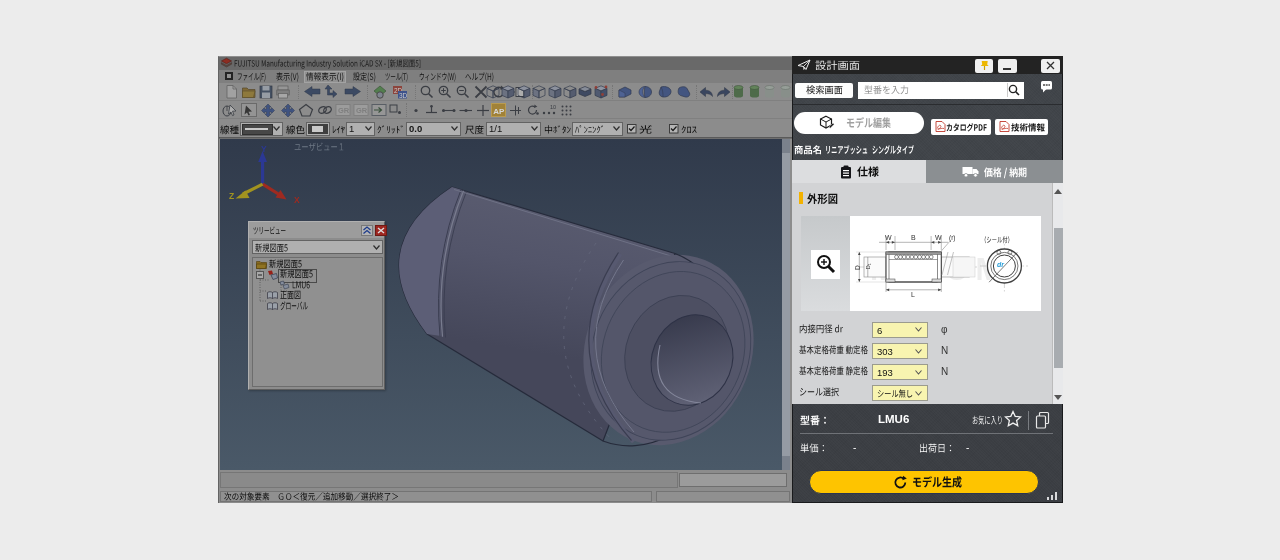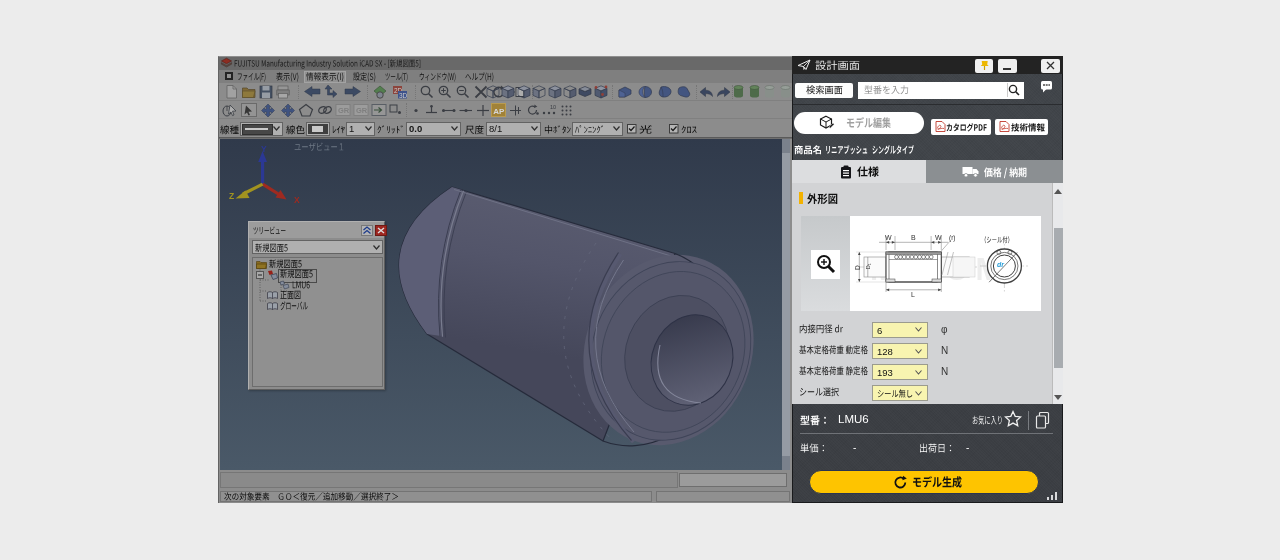--- a/index.html
+++ b/index.html
@@ -317,21 +317,21 @@
     <path d="M0.5 0.5 L3.5 4 L6.5 0.5" fill="none" stroke="#2e2e2e" stroke-width="1.2"></path>
   </svg>
 <div class="tx" style="left:409px;top:123.5px;font-size:9.5px;color:#141414;font-weight:bold;letter-spacing:0">0.0</div>
 <svg class="ab" style="left:465px;top:124.5px;overflow:visible" width="21" height="13">
     <path transform="translate(0 8.36) scale(1.0000 1)" fill="#0d0d0d" d="M1.7 -7.5V-4.8C1.7 -3.3 1.6 -1.2 0.3 0.3C0.5 0.4 0.8 0.6 0.9 0.8C2 -0.5 2.3 -2.3 2.4 -3.8H4.9C5.5 -1.6 6.6 0 8.6 0.7C8.7 0.5 8.9 0.2 9.1 0.1C7.3 -0.5 6.2 -1.9 5.6 -3.8H8.2V-7.5ZM2.5 -6.8H7.4V-4.5H2.5V-4.8Z M13.2 -6.1V-5.3H11.6V-4.7H13.2V-3.2H16.9V-4.7H18.4V-5.3H16.9V-6.1H16.2V-5.3H13.9V-6.1ZM16.2 -4.7V-3.7H13.9V-4.7ZM16.7 -2C16.3 -1.5 15.8 -1.1 15.1 -0.8C14.4 -1.1 13.9 -1.5 13.5 -2ZM11.8 -2.5V-2H13.2L12.9 -1.8C13.2 -1.3 13.7 -0.8 14.4 -0.4C13.5 -0.1 12.4 0.1 11.4 0.2C11.5 0.3 11.7 0.6 11.7 0.8C12.9 0.6 14.1 0.4 15.1 -0.1C16 0.4 17.1 0.6 18.2 0.8C18.3 0.6 18.5 0.3 18.6 0.2C17.6 0.1 16.7 -0.1 15.8 -0.4C16.6 -0.9 17.3 -1.5 17.7 -2.3L17.3 -2.6L17.2 -2.5ZM10.6 -7V-4.3C10.6 -2.9 10.6 -1 9.8 0.4C10 0.5 10.3 0.6 10.4 0.8C11.2 -0.7 11.3 -2.8 11.3 -4.3V-6.4H18.5V-7H14.9V-8H14.2V-7Z"></path>
   </svg>
 <div class="ab" style="left:485.5px;top:121.5px;width:55px;height:14px;background:#b0b0b0;border:1px solid #636363;box-sizing:border-box"></div>
 <svg class="ab" style="left:530.5px;top:126px;overflow:visible" width="8" height="6">
     <path d="M0.5 0.5 L3.5 4 L6.5 0.5" fill="none" stroke="#2e2e2e" stroke-width="1.2"></path>
   </svg>
-<div class="tx" style="left:489px;top:123.5px;font-size:9.5px;color:#141414;font-weight:normal;letter-spacing:0">8/1</div>
+<div class="tx" style="left:489px;top:123.5px;font-size:9.5px;color:#141414;font-weight:normal;letter-spacing:0">1/1</div>
 <svg class="ab" style="left:544px;top:124.8px;overflow:visible" width="29" height="12">
     <path transform="translate(0 7.92) scale(1.0000 1)" fill="#0d0d0d" d="M4.1 -7.6V-5.9H0.9V-1.7H1.5V-2.2H4.1V0.7H4.8V-2.2H7.4V-1.7H8.1V-5.9H4.8V-7.6ZM1.5 -2.9V-5.3H4.1V-2.9ZM7.4 -2.9H4.8V-5.3H7.4Z M10.1 -3.5C9.9 -2.8 9.6 -1.8 9.3 -1.3L9.7 -0.9C9.9 -1.4 10.3 -2.5 10.5 -3.2ZM12.1 -3.2C12.3 -2.6 12.6 -1.6 12.8 -0.9L13.2 -1.3C13.1 -1.9 12.7 -3 12.5 -3.5ZM9.5 -5.3V-4.6C9.6 -4.6 9.8 -4.6 9.9 -4.6H11V-0.8C11 -0.5 11 -0.4 10.9 -0.4C10.7 -0.4 10.6 -0.5 10.4 -0.5L10.4 0.2C10.6 0.2 10.9 0.3 11.1 0.3C11.4 0.3 11.5 0 11.5 -0.5V-4.6H12.6C12.8 -4.6 12.9 -4.6 13 -4.6V-5.3C12.9 -5.3 12.7 -5.3 12.6 -5.3H11.5V-6.2C11.5 -6.4 11.6 -6.7 11.6 -6.8H11C11 -6.7 11 -6.4 11 -6.2V-5.3H9.9C9.8 -5.3 9.6 -5.3 9.5 -5.3Z M14.1 -7.2 13.7 -7C13.9 -6.7 14.2 -5.9 14.4 -5.5L14.9 -5.8C14.7 -6.1 14.3 -6.9 14.1 -7.2ZM15.1 -7.7 14.7 -7.5C14.9 -7.1 15.2 -6.4 15.4 -6L15.9 -6.2C15.7 -6.6 15.3 -7.4 15.1 -7.7Z M19.9 -7.2C19.9 -7 19.8 -6.8 19.8 -6.6C19.6 -5.8 19.1 -4.4 18.3 -3.4L18.7 -2.8C19.2 -3.5 19.7 -4.4 20 -5.2H21.3C21.2 -4.6 21 -3.8 20.8 -3C20.4 -3.4 20 -3.9 19.8 -4.1L19.5 -3.5C19.7 -3.3 20.1 -2.8 20.5 -2.3C20 -1.4 19.4 -0.6 18.7 -0.1L19.1 0.6C19.7 0.1 20.4 -0.8 20.9 -1.8L21.3 -1.2L21.6 -1.9L21.2 -2.5C21.5 -3.3 21.7 -4.3 21.8 -5.1C21.9 -5.3 21.9 -5.5 21.9 -5.6L21.6 -6C21.5 -5.9 21.4 -5.9 21.3 -5.9H20.2L20.3 -6.3C20.3 -6.5 20.4 -6.7 20.5 -6.9Z M23.4 -6.5 23.1 -6C23.4 -5.6 24.1 -4.6 24.3 -4.1L24.7 -4.7C24.4 -5.2 23.8 -6.1 23.4 -6.5ZM23.1 -0.6 23.3 0.1C24.1 -0.2 24.7 -0.7 25.1 -1.3C25.8 -2.1 26.3 -3.4 26.6 -4.5L26.1 -5.2C25.9 -4.1 25.4 -2.8 24.8 -1.9C24.4 -1.4 23.8 -0.9 23.1 -0.6Z"></path>
   </svg>
 <div class="ab" style="left:572px;top:121.5px;width:51px;height:14px;background:#b0b0b0;border:1px solid #636363;box-sizing:border-box"></div>
 <svg class="ab" style="left:613px;top:126px;overflow:visible" width="8" height="6">
     <path d="M0.5 0.5 L3.5 4 L6.5 0.5" fill="none" stroke="#2e2e2e" stroke-width="1.2"></path>
   </svg>
 <svg class="ab" style="left:575px;top:124.8px;overflow:visible" width="33" height="12">
     <path transform="translate(0 7.92) scale(0.9524 1)" fill="#141414" d="M0.8 -2.9C0.7 -2.1 0.4 -1.2 0.1 -0.4L0.7 -0.1C1 -0.8 1.2 -1.7 1.4 -2.6C1.6 -3.5 1.7 -4.7 1.8 -5.3C1.8 -5.5 1.8 -5.7 1.9 -5.9L1.3 -6.1C1.2 -5.1 1 -3.8 0.8 -2.9ZM3.2 -3.2C3.4 -2.2 3.6 -1 3.7 -0.1L4.3 -0.4C4.2 -1.2 3.9 -2.5 3.7 -3.4C3.5 -4.4 3.2 -5.5 3 -6.2L2.5 -5.9C2.7 -5.3 3 -4.1 3.2 -3.2Z M5.1 -6.6C5.1 -6.9 5.3 -7.2 5.6 -7.2C5.9 -7.2 6.1 -6.9 6.1 -6.6C6.1 -6.2 5.9 -5.9 5.6 -5.9C5.3 -5.9 5.1 -6.2 5.1 -6.6ZM4.8 -6.6C4.8 -5.9 5.1 -5.4 5.6 -5.4C6.1 -5.4 6.5 -5.9 6.5 -6.6C6.5 -7.2 6.1 -7.7 5.6 -7.7C5.1 -7.7 4.8 -7.2 4.8 -6.6Z M9.9 -6.5 9.6 -6C9.9 -5.6 10.6 -4.6 10.8 -4.1L11.2 -4.7C10.9 -5.2 10.3 -6.1 9.9 -6.5ZM9.6 -0.6 9.8 0.1C10.6 -0.2 11.2 -0.7 11.6 -1.3C12.3 -2.1 12.8 -3.4 13.1 -4.5L12.6 -5.2C12.4 -4.1 11.9 -2.8 11.3 -1.9C10.9 -1.4 10.3 -0.9 9.6 -0.6Z M14.3 -5.9V-5C14.5 -5.1 14.6 -5.1 14.8 -5.1C15 -5.1 16.5 -5.1 16.7 -5.1C16.9 -5.1 17.1 -5.1 17.2 -5V-5.9C17.1 -5.8 16.9 -5.8 16.7 -5.8C16.5 -5.8 15.1 -5.8 14.8 -5.8C14.6 -5.8 14.5 -5.8 14.3 -5.9ZM13.9 -1.4V-0.5C14.1 -0.6 14.3 -0.6 14.4 -0.6C14.7 -0.6 16.9 -0.6 17.1 -0.6C17.3 -0.6 17.4 -0.6 17.6 -0.5V-1.4C17.5 -1.4 17.3 -1.4 17.1 -1.4C16.9 -1.4 14.7 -1.4 14.4 -1.4C14.3 -1.4 14.1 -1.4 13.9 -1.4Z M18.9 -6.5 18.6 -6C18.9 -5.6 19.6 -4.6 19.8 -4.1L20.2 -4.7C19.9 -5.2 19.3 -6.1 18.9 -6.5ZM18.6 -0.6 18.8 0.1C19.6 -0.2 20.2 -0.7 20.6 -1.3C21.3 -2.1 21.8 -3.4 22.1 -4.5L21.6 -5.2C21.4 -4.1 20.9 -2.8 20.3 -1.9C19.9 -1.4 19.3 -0.9 18.6 -0.6Z M24.5 -7.1C24.5 -6.9 24.4 -6.5 24.3 -6.4C24.2 -5.6 23.8 -4.4 23 -3.5L23.5 -3C24 -3.7 24.3 -4.4 24.6 -5.1H25.8C25.7 -4.2 25.5 -3.3 25.1 -2.5C24.7 -1.5 24.1 -0.7 23.4 -0.2L23.9 0.3C24.6 -0.3 25.2 -1.1 25.6 -2.1C26 -3 26.2 -4 26.4 -4.9C26.4 -5.1 26.5 -5.3 26.5 -5.4L26.2 -5.8C26.1 -5.7 25.9 -5.7 25.8 -5.7H24.8L24.9 -6.2C25 -6.4 25 -6.6 25.1 -6.8Z M27.6 -7.2 27.2 -7C27.4 -6.7 27.7 -5.9 27.9 -5.5L28.4 -5.8C28.2 -6.1 27.8 -6.9 27.6 -7.2ZM28.6 -7.7 28.2 -7.5C28.4 -7.1 28.7 -6.4 28.9 -6L29.4 -6.2C29.2 -6.6 28.8 -7.4 28.6 -7.7Z"></path>
   </svg>
@@ -662,21 +662,21 @@
   </svg>
 <div class="tx" style="left:877px;top:325.5px;font-size:9.5px;color:#111111;font-weight:normal;letter-spacing:0">6</div>
 <div class="tx" style="left:941px;top:324.5px;font-size:10px;color:#333;font-weight:normal;letter-spacing:0">φ</div>
 <svg class="ab" style="left:799px;top:345px;overflow:visible" width="89" height="13">
     <path transform="translate(0 8.36) scale(0.7874 1)" fill="#1a1a1a" d="M6.5 -8V-7.1H3V-8H2.3V-7.1H0.9V-6.5H2.3V-3.4H0.4V-2.8H2.5C2 -2.1 1.1 -1.5 0.3 -1.2C0.5 -1.1 0.7 -0.8 0.8 -0.7C1.7 -1.1 2.7 -1.9 3.3 -2.8H6.3C6.9 -2 7.8 -1.2 8.7 -0.8C8.8 -0.9 9 -1.2 9.2 -1.3C8.4 -1.6 7.6 -2.2 7 -2.8H9.1V-3.4H7.2V-6.5H8.7V-7.1H7.2V-8ZM3 -6.5H6.5V-5.8H3ZM4.4 -2.5V-1.7H2.4V-1.1H4.4V-0.1H1.2V0.5H8.4V-0.1H5.1V-1.1H7.1V-1.7H5.1V-2.5ZM3 -5.3H6.5V-4.6H3ZM3 -4.1H6.5V-3.4H3Z M13.9 -8V-6H10.1V-5.3H13.4C12.6 -3.6 11.2 -2.1 9.8 -1.3C10 -1.2 10.2 -0.9 10.3 -0.7C11.7 -1.6 13 -3 13.9 -4.6V-1.7H12V-1H13.9V0.8H14.6V-1H16.4V-1.7H14.6V-4.6C15.5 -3 16.8 -1.5 18.2 -0.8C18.3 -1 18.6 -1.2 18.7 -1.4C17.2 -2.1 15.9 -3.6 15.1 -5.3H18.4V-6H14.6V-8Z M21.1 -3.6C20.9 -1.9 20.4 -0.5 19.3 0.3C19.5 0.4 19.8 0.7 19.9 0.8C20.5 0.3 21 -0.5 21.3 -1.3C22.2 0.3 23.6 0.6 25.6 0.6H27.8C27.9 0.4 28 0.1 28.1 -0.1C27.6 -0.1 26 -0.1 25.6 -0.1C25.1 -0.1 24.6 -0.1 24.1 -0.2V-2.1H26.9V-2.8H24.1V-4.4H26.6V-5.1H21V-4.4H23.4V-0.4C22.6 -0.7 22 -1.2 21.6 -2.2C21.7 -2.6 21.8 -3 21.9 -3.5ZM19.8 -6.9V-4.8H20.5V-6.2H27V-4.8H27.7V-6.9H24.1V-8H23.4V-6.9Z M34 -6.3H36C35.8 -5.7 35.4 -5.2 34.9 -4.7C34.5 -5.2 34.1 -5.7 33.8 -6.2ZM30.4 -8V-5.9H29V-5.3H30.3C30 -4 29.4 -2.5 28.8 -1.7C28.9 -1.5 29.1 -1.2 29.1 -1C29.6 -1.7 30.1 -2.7 30.4 -3.8V0.8H31.1V-4C31.4 -3.6 31.7 -3.1 31.9 -2.8L32.3 -3.4C32.1 -3.6 31.4 -4.6 31.1 -4.9V-5.3H32.2L31.9 -5.1C32.1 -5 32.4 -4.7 32.5 -4.6C32.8 -4.9 33.2 -5.2 33.4 -5.6C33.7 -5.2 34 -4.7 34.4 -4.3C33.6 -3.6 32.7 -3.1 31.7 -2.8C31.9 -2.6 32.1 -2.4 32.1 -2.2C32.4 -2.3 32.6 -2.4 32.9 -2.5V0.8H33.6V0.4H36.2V0.7H36.9V-2.6L37.3 -2.4C37.4 -2.6 37.6 -2.9 37.8 -3C36.8 -3.3 36 -3.7 35.4 -4.3C36.1 -5 36.6 -5.8 36.9 -6.8L36.5 -7L36.4 -7H34.3C34.5 -7.2 34.6 -7.5 34.7 -7.8L34 -8C33.7 -7 33 -6.1 32.3 -5.4V-5.9H31.1V-8ZM33.6 -0.3V-2.1H36.2V-0.3ZM33.4 -2.7C33.9 -3 34.4 -3.4 34.9 -3.8C35.4 -3.4 35.9 -3 36.5 -2.7Z M41.3 -5.3V-4.6H45.4V-0.2C45.4 0 45.3 0 45.2 0.1C45 0.1 44.4 0.1 43.7 0C43.8 0.2 44 0.5 44 0.7C44.8 0.7 45.4 0.7 45.7 0.6C46 0.5 46.1 0.3 46.1 -0.1V-4.6H47V-5.3ZM40.5 -5.7C40 -4.6 39.1 -3.6 38.3 -2.9C38.4 -2.8 38.6 -2.4 38.7 -2.3C39.1 -2.6 39.4 -2.9 39.7 -3.2V0.8H40.4V-4.1C40.7 -4.6 40.9 -5 41.2 -5.5ZM41.4 -3.7V-0.4H42.1V-1H44.5V-3.7ZM42.1 -3.1H43.8V-1.6H42.1ZM44 -8V-7.2H41.4V-8H40.7V-7.2H38.6V-6.6H40.7V-5.7H41.4V-6.6H44V-5.7H44.8V-6.6H47V-7.2H44.8V-8Z M49 -5.1V-2.2H51.9V-1.5H48.7V-0.9H51.9V-0.1H48V0.5H56.5V-0.1H52.6V-0.9H55.9V-1.5H52.6V-2.2H55.6V-5.1H52.6V-5.7H56.5V-6.3H52.6V-7C53.7 -7.1 54.7 -7.2 55.5 -7.4L55.2 -7.9C53.7 -7.7 51 -7.5 48.8 -7.4C48.8 -7.3 48.9 -7 48.9 -6.9C49.8 -6.9 50.9 -6.9 51.9 -7V-6.3H48.1V-5.7H51.9V-5.1ZM49.7 -3.4H51.9V-2.7H49.7ZM52.6 -3.4H54.8V-2.7H52.6ZM49.7 -4.6H51.9V-3.9H49.7ZM52.6 -4.6H54.8V-3.9H52.6Z M65.4 -7.9C65.4 -7.1 65.4 -6.4 65.3 -5.8H64.2V-5.1H65.3C65.2 -3.3 65 -1.8 64.2 -0.6V-0.7L62.2 -0.5V-1.2H64.1V-1.8H62.2V-2.4H64.1V-5.2H62.2V-5.8H64.3V-6.4H62.2V-7.1C62.9 -7.1 63.6 -7.2 64.1 -7.3L63.8 -7.9C62.8 -7.7 61 -7.5 59.6 -7.4C59.7 -7.3 59.8 -7 59.8 -6.9C60.4 -6.9 61 -6.9 61.6 -7V-6.4H59.5V-5.8H61.6V-5.2H59.8V-2.4H61.6V-1.8H59.8V-1.2H61.6V-0.4L59.5 -0.2L59.6 0.4C60.7 0.3 62.2 0.1 63.6 -0C63.5 0.1 63.4 0.2 63.2 0.3C63.4 0.4 63.6 0.6 63.7 0.8C65.4 -0.5 65.9 -2.6 66 -5.1H67.3C67.3 -1.6 67.1 -0.4 66.9 -0.1C66.8 0 66.7 0.1 66.6 0.1C66.4 0.1 66 0.1 65.5 0C65.6 0.2 65.7 0.5 65.7 0.7C66.2 0.7 66.6 0.7 66.9 0.7C67.2 0.7 67.4 0.6 67.5 0.3C67.8 -0.1 67.9 -1.4 68 -5.4C68 -5.5 68 -5.8 68 -5.8H66C66 -6.4 66 -7.1 66 -7.9ZM60.4 -3.5H61.6V-2.9H60.4ZM62.2 -3.5H63.5V-2.9H62.2ZM60.4 -4.7H61.6V-4H60.4ZM62.2 -4.7H63.5V-4H62.2Z M70.7 -3.6C70.5 -1.9 70 -0.5 69 0.3C69.1 0.4 69.4 0.7 69.5 0.8C70.2 0.3 70.6 -0.5 71 -1.3C71.8 0.3 73.3 0.6 75.2 0.6H77.5C77.5 0.4 77.6 0.1 77.7 -0.1C77.3 -0.1 75.6 -0.1 75.3 -0.1C74.7 -0.1 74.2 -0.1 73.7 -0.2V-2.1H76.6V-2.8H73.7V-4.4H76.2V-5.1H70.6V-4.4H73V-0.4C72.2 -0.7 71.6 -1.2 71.2 -2.2C71.3 -2.6 71.4 -3 71.5 -3.5ZM69.4 -6.9V-4.8H70.1V-6.2H76.6V-4.8H77.3V-6.9H73.7V-8H73V-6.9Z M83.6 -6.3H85.7C85.4 -5.7 85 -5.2 84.5 -4.7C84.1 -5.2 83.7 -5.7 83.5 -6.2ZM80 -8V-5.9H78.6V-5.3H80C79.7 -4 79 -2.5 78.4 -1.7C78.5 -1.5 78.7 -1.2 78.8 -1C79.2 -1.7 79.7 -2.7 80 -3.8V0.8H80.7V-4C81 -3.6 81.3 -3.1 81.5 -2.8L81.9 -3.4C81.8 -3.6 81 -4.6 80.7 -4.9V-5.3H81.8L81.6 -5.1C81.7 -5 82 -4.7 82.1 -4.6C82.5 -4.9 82.8 -5.2 83.1 -5.6C83.3 -5.2 83.7 -4.7 84.1 -4.3C83.3 -3.6 82.3 -3.1 81.4 -2.8C81.5 -2.6 81.7 -2.4 81.8 -2.2C82 -2.3 82.3 -2.4 82.5 -2.5V0.8H83.2V0.4H85.8V0.7H86.5V-2.6L87 -2.4C87.1 -2.6 87.3 -2.9 87.4 -3C86.5 -3.3 85.7 -3.7 85 -4.3C85.7 -5 86.2 -5.8 86.6 -6.8L86.1 -7L86 -7H83.9C84.1 -7.2 84.2 -7.5 84.3 -7.8L83.7 -8C83.3 -7 82.7 -6.1 82 -5.4V-5.9H80.7V-8ZM83.2 -0.3V-2.1H85.8V-0.3ZM83 -2.7C83.5 -3 84.1 -3.4 84.5 -3.8C85 -3.4 85.6 -3 86.2 -2.7Z"></path>
   </svg>
 <div class="ab" style="left:872px;top:343px;width:56px;height:16px;background:#f8f4b0;border:1px solid #9b9b8e;box-sizing:border-box"></div>
 <svg class="ab" style="left:915px;top:348.5px;overflow:visible" width="8" height="6">
     <path d="M0.5 0.5 L3.5 4 L6.5 0.5" fill="none" stroke="#555" stroke-width="1.1"></path>
   </svg>
-<div class="tx" style="left:877px;top:347px;font-size:9.5px;color:#111111;font-weight:normal;letter-spacing:0">128</div>
+<div class="tx" style="left:877px;top:347px;font-size:9.5px;color:#111111;font-weight:normal;letter-spacing:0">303</div>
 <div class="tx" style="left:941px;top:345.5px;font-size:10px;color:#333;font-weight:normal;letter-spacing:0">N</div>
 <svg class="ab" style="left:799px;top:366px;overflow:visible" width="89" height="13">
     <path transform="translate(0 8.36) scale(0.7874 1)" fill="#1a1a1a" d="M6.5 -8V-7.1H3V-8H2.3V-7.1H0.9V-6.5H2.3V-3.4H0.4V-2.8H2.5C2 -2.1 1.1 -1.5 0.3 -1.2C0.5 -1.1 0.7 -0.8 0.8 -0.7C1.7 -1.1 2.7 -1.9 3.3 -2.8H6.3C6.9 -2 7.8 -1.2 8.7 -0.8C8.8 -0.9 9 -1.2 9.2 -1.3C8.4 -1.6 7.6 -2.2 7 -2.8H9.1V-3.4H7.2V-6.5H8.7V-7.1H7.2V-8ZM3 -6.5H6.5V-5.8H3ZM4.4 -2.5V-1.7H2.4V-1.1H4.4V-0.1H1.2V0.5H8.4V-0.1H5.1V-1.1H7.1V-1.7H5.1V-2.5ZM3 -5.3H6.5V-4.6H3ZM3 -4.1H6.5V-3.4H3Z M13.9 -8V-6H10.1V-5.3H13.4C12.6 -3.6 11.2 -2.1 9.8 -1.3C10 -1.2 10.2 -0.9 10.3 -0.7C11.7 -1.6 13 -3 13.9 -4.6V-1.7H12V-1H13.9V0.8H14.6V-1H16.4V-1.7H14.6V-4.6C15.5 -3 16.8 -1.5 18.2 -0.8C18.3 -1 18.6 -1.2 18.7 -1.4C17.2 -2.1 15.9 -3.6 15.1 -5.3H18.4V-6H14.6V-8Z M21.1 -3.6C20.9 -1.9 20.4 -0.5 19.3 0.3C19.5 0.4 19.8 0.7 19.9 0.8C20.5 0.3 21 -0.5 21.3 -1.3C22.2 0.3 23.6 0.6 25.6 0.6H27.8C27.9 0.4 28 0.1 28.1 -0.1C27.6 -0.1 26 -0.1 25.6 -0.1C25.1 -0.1 24.6 -0.1 24.1 -0.2V-2.1H26.9V-2.8H24.1V-4.4H26.6V-5.1H21V-4.4H23.4V-0.4C22.6 -0.7 22 -1.2 21.6 -2.2C21.7 -2.6 21.8 -3 21.9 -3.5ZM19.8 -6.9V-4.8H20.5V-6.2H27V-4.8H27.7V-6.9H24.1V-8H23.4V-6.9Z M34 -6.3H36C35.8 -5.7 35.4 -5.2 34.9 -4.7C34.5 -5.2 34.1 -5.7 33.8 -6.2ZM30.4 -8V-5.9H29V-5.3H30.3C30 -4 29.4 -2.5 28.8 -1.7C28.9 -1.5 29.1 -1.2 29.1 -1C29.6 -1.7 30.1 -2.7 30.4 -3.8V0.8H31.1V-4C31.4 -3.6 31.7 -3.1 31.9 -2.8L32.3 -3.4C32.1 -3.6 31.4 -4.6 31.1 -4.9V-5.3H32.2L31.9 -5.1C32.1 -5 32.4 -4.7 32.5 -4.6C32.8 -4.9 33.2 -5.2 33.4 -5.6C33.7 -5.2 34 -4.7 34.4 -4.3C33.6 -3.6 32.7 -3.1 31.7 -2.8C31.9 -2.6 32.1 -2.4 32.1 -2.2C32.4 -2.3 32.6 -2.4 32.9 -2.5V0.8H33.6V0.4H36.2V0.7H36.9V-2.6L37.3 -2.4C37.4 -2.6 37.6 -2.9 37.8 -3C36.8 -3.3 36 -3.7 35.4 -4.3C36.1 -5 36.6 -5.8 36.9 -6.8L36.5 -7L36.4 -7H34.3C34.5 -7.2 34.6 -7.5 34.7 -7.8L34 -8C33.7 -7 33 -6.1 32.3 -5.4V-5.9H31.1V-8ZM33.6 -0.3V-2.1H36.2V-0.3ZM33.4 -2.7C33.9 -3 34.4 -3.4 34.9 -3.8C35.4 -3.4 35.9 -3 36.5 -2.7Z M41.3 -5.3V-4.6H45.4V-0.2C45.4 0 45.3 0 45.2 0.1C45 0.1 44.4 0.1 43.7 0C43.8 0.2 44 0.5 44 0.7C44.8 0.7 45.4 0.7 45.7 0.6C46 0.5 46.1 0.3 46.1 -0.1V-4.6H47V-5.3ZM40.5 -5.7C40 -4.6 39.1 -3.6 38.3 -2.9C38.4 -2.8 38.6 -2.4 38.7 -2.3C39.1 -2.6 39.4 -2.9 39.7 -3.2V0.8H40.4V-4.1C40.7 -4.6 40.9 -5 41.2 -5.5ZM41.4 -3.7V-0.4H42.1V-1H44.5V-3.7ZM42.1 -3.1H43.8V-1.6H42.1ZM44 -8V-7.2H41.4V-8H40.7V-7.2H38.6V-6.6H40.7V-5.7H41.4V-6.6H44V-5.7H44.8V-6.6H47V-7.2H44.8V-8Z M49 -5.1V-2.2H51.9V-1.5H48.7V-0.9H51.9V-0.1H48V0.5H56.5V-0.1H52.6V-0.9H55.9V-1.5H52.6V-2.2H55.6V-5.1H52.6V-5.7H56.5V-6.3H52.6V-7C53.7 -7.1 54.7 -7.2 55.5 -7.4L55.2 -7.9C53.7 -7.7 51 -7.5 48.8 -7.4C48.8 -7.3 48.9 -7 48.9 -6.9C49.8 -6.9 50.9 -6.9 51.9 -7V-6.3H48.1V-5.7H51.9V-5.1ZM49.7 -3.4H51.9V-2.7H49.7ZM52.6 -3.4H54.8V-2.7H52.6ZM49.7 -4.6H51.9V-3.9H49.7ZM52.6 -4.6H54.8V-3.9H52.6Z M61.3 -8V-7.1H59.7V-6.6H61.3V-6H59.9V-5.5H61.3V-4.9H59.5V-4.4H63.7V-4.9H62V-5.5H63.4V-6H62V-6.6H63.6V-7.1H62V-8ZM65 -6.5H66.3C66.1 -6.2 65.9 -5.8 65.6 -5.4H64.3C64.5 -5.8 64.8 -6.1 65 -6.5ZM65 -8C64.7 -7 64.1 -6.1 63.5 -5.5C63.6 -5.4 63.9 -5.2 64 -5.1L64 -5.2V-4.8H65.3V-3.8H63.6V-3.2H65.3V-2.1H64V-1.5H65.3V-0.1C65.3 0.1 65.3 0.1 65.1 0.1C65 0.1 64.6 0.1 64.1 0.1C64.2 0.3 64.3 0.6 64.3 0.8C65 0.8 65.4 0.7 65.6 0.6C65.9 0.5 66 0.3 66 -0.1V-1.5H67.1V-1.2H67.7V-3.2H68.3V-3.8H67.7V-5.4H66.4C66.7 -5.9 67 -6.4 67.2 -6.8L66.8 -7.1L66.7 -7.1H65.3C65.4 -7.3 65.5 -7.6 65.6 -7.8ZM67.1 -2.1H66V-3.2H67.1ZM67.1 -3.8H66V-4.8H67.1ZM60.7 -2.1H62.6V-1.4H60.7ZM60.7 -2.6V-3.3H62.6V-2.6ZM60.1 -3.8V0.8H60.7V-0.9H62.6V0C62.6 0.1 62.6 0.2 62.5 0.2C62.4 0.2 62 0.2 61.6 0.2C61.7 0.3 61.8 0.6 61.8 0.8C62.4 0.8 62.7 0.8 63 0.6C63.2 0.6 63.3 0.4 63.3 0V-3.8Z M70.7 -3.6C70.5 -1.9 70 -0.5 69 0.3C69.1 0.4 69.4 0.7 69.5 0.8C70.2 0.3 70.6 -0.5 71 -1.3C71.8 0.3 73.3 0.6 75.2 0.6H77.5C77.5 0.4 77.6 0.1 77.7 -0.1C77.3 -0.1 75.6 -0.1 75.3 -0.1C74.7 -0.1 74.2 -0.1 73.7 -0.2V-2.1H76.6V-2.8H73.7V-4.4H76.2V-5.1H70.6V-4.4H73V-0.4C72.2 -0.7 71.6 -1.2 71.2 -2.2C71.3 -2.6 71.4 -3 71.5 -3.5ZM69.4 -6.9V-4.8H70.1V-6.2H76.6V-4.8H77.3V-6.9H73.7V-8H73V-6.9Z M83.6 -6.3H85.7C85.4 -5.7 85 -5.2 84.5 -4.7C84.1 -5.2 83.7 -5.7 83.5 -6.2ZM80 -8V-5.9H78.6V-5.3H80C79.7 -4 79 -2.5 78.4 -1.7C78.5 -1.5 78.7 -1.2 78.8 -1C79.2 -1.7 79.7 -2.7 80 -3.8V0.8H80.7V-4C81 -3.6 81.3 -3.1 81.5 -2.8L81.9 -3.4C81.8 -3.6 81 -4.6 80.7 -4.9V-5.3H81.8L81.6 -5.1C81.7 -5 82 -4.7 82.1 -4.6C82.5 -4.9 82.8 -5.2 83.1 -5.6C83.3 -5.2 83.7 -4.7 84.1 -4.3C83.3 -3.6 82.3 -3.1 81.4 -2.8C81.5 -2.6 81.7 -2.4 81.8 -2.2C82 -2.3 82.3 -2.4 82.5 -2.5V0.8H83.2V0.4H85.8V0.7H86.5V-2.6L87 -2.4C87.1 -2.6 87.3 -2.9 87.4 -3C86.5 -3.3 85.7 -3.7 85 -4.3C85.7 -5 86.2 -5.8 86.6 -6.8L86.1 -7L86 -7H83.9C84.1 -7.2 84.2 -7.5 84.3 -7.8L83.7 -8C83.3 -7 82.7 -6.1 82 -5.4V-5.9H80.7V-8ZM83.2 -0.3V-2.1H85.8V-0.3ZM83 -2.7C83.5 -3 84.1 -3.4 84.5 -3.8C85 -3.4 85.6 -3 86.2 -2.7Z"></path>
   </svg>
 <div class="ab" style="left:872px;top:364px;width:56px;height:16px;background:#f8f4b0;border:1px solid #9b9b8e;box-sizing:border-box"></div>
 <svg class="ab" style="left:915px;top:369.5px;overflow:visible" width="8" height="6">
     <path d="M0.5 0.5 L3.5 4 L6.5 0.5" fill="none" stroke="#555" stroke-width="1.1"></path>
   </svg>
 <div class="tx" style="left:877px;top:368px;font-size:9.5px;color:#111111;font-weight:normal;letter-spacing:0">193</div>
 <div class="tx" style="left:941px;top:366.5px;font-size:10px;color:#333;font-weight:normal;letter-spacing:0">N</div>
@@ -687,21 +687,21 @@
 <svg class="ab" style="left:915px;top:390.5px;overflow:visible" width="8" height="6">
     <path d="M0.5 0.5 L3.5 4 L6.5 0.5" fill="none" stroke="#555" stroke-width="1.1"></path>
   </svg>
 <svg class="ab" style="left:877px;top:388.5px;overflow:visible" width="47" height="12">
     <path transform="translate(0 7.92) scale(0.8000 1)" fill="#111111" d="M2.7 -6.9 2.3 -6.3C2.8 -6 3.8 -5.4 4.2 -5L4.7 -5.6C4.3 -5.9 3.2 -6.6 2.7 -6.9ZM1.4 -0.5 1.8 0.3C2.6 0.1 3.9 -0.3 4.8 -0.9C6.2 -1.7 7.4 -2.9 8.2 -4.1L7.8 -4.8C7.1 -3.6 5.9 -2.4 4.4 -1.5C3.5 -1 2.3 -0.6 1.4 -0.5ZM1.3 -4.9 1 -4.3C1.5 -4 2.5 -3.4 2.9 -3L3.3 -3.7C2.9 -4 1.9 -4.6 1.3 -4.9Z M9.9 -3.9V-3C10.2 -3 10.7 -3.1 11.2 -3.1C11.8 -3.1 15.4 -3.1 16.1 -3.1C16.5 -3.1 16.9 -3 17.1 -3V-3.9C16.9 -3.9 16.6 -3.9 16.1 -3.9C15.4 -3.9 11.8 -3.9 11.2 -3.9C10.7 -3.9 10.2 -3.9 9.9 -3.9Z M22.7 -0.2 23.2 0.2C23.3 0.2 23.4 0.1 23.5 0C24.5 -0.5 25.8 -1.4 26.6 -2.5L26.1 -3.1C25.5 -2.1 24.3 -1.3 23.5 -0.9C23.5 -1.2 23.5 -5.5 23.5 -6.1C23.5 -6.4 23.5 -6.7 23.6 -6.7H22.7C22.7 -6.7 22.8 -6.4 22.8 -6.1C22.8 -5.5 22.8 -1.1 22.8 -0.7C22.8 -0.5 22.8 -0.3 22.7 -0.2ZM18.6 -0.2 19.3 0.2C20 -0.4 20.6 -1.3 20.9 -2.2C21.1 -3.1 21.1 -5.1 21.1 -6.1C21.1 -6.3 21.2 -6.6 21.2 -6.7H20.4C20.4 -6.5 20.4 -6.3 20.4 -6.1C20.4 -5.1 20.4 -3.3 20.2 -2.4C19.9 -1.6 19.4 -0.8 18.6 -0.2Z M30.1 -1C30.2 -0.5 30.3 0.2 30.3 0.6L31 0.5C30.9 0.1 30.8 -0.5 30.7 -1.1ZM31.9 -1C32.2 -0.5 32.4 0.2 32.5 0.6L33.2 0.5C33.1 0.1 32.8 -0.6 32.6 -1.1ZM33.8 -1.1C34.2 -0.5 34.7 0.3 35 0.7L35.6 0.5C35.4 0 34.9 -0.7 34.4 -1.3ZM28.5 -1.3C28.3 -0.6 27.9 0.1 27.4 0.5L28.1 0.7C28.5 0.3 28.9 -0.4 29.2 -1.1ZM27.6 -2.2V-1.6H35.4V-2.2H34.3V-3.8H35.5V-4.4H34.3V-5.9H35.2V-6.5H29.5C29.7 -6.8 29.8 -7.1 30 -7.4L29.3 -7.6C28.9 -6.7 28.1 -5.8 27.4 -5.2C27.5 -5.1 27.8 -4.9 27.9 -4.8C28.2 -5 28.5 -5.3 28.7 -5.6V-4.4H27.5V-3.8H28.7V-2.2ZM30.3 -5.9V-4.4H29.3V-5.9ZM30.9 -5.9H32V-4.4H30.9ZM32.6 -5.9H33.6V-4.4H32.6ZM30.3 -3.8V-2.2H29.3V-3.8ZM30.9 -3.8H32V-2.2H30.9ZM32.6 -3.8H33.6V-2.2H32.6Z M39.1 -7 38.2 -7C38.2 -6.8 38.2 -6.4 38.2 -6.1C38.2 -5.2 38.1 -2.9 38.1 -1.5C38.1 -0.1 39 0.5 40.3 0.5C42.3 0.5 43.5 -0.7 44.1 -1.5L43.6 -2.1C42.9 -1.2 42 -0.3 40.3 -0.3C39.5 -0.3 38.9 -0.6 38.9 -1.6C38.9 -3 38.9 -5.1 39 -6.1C39 -6.4 39 -6.7 39.1 -7Z"></path>
   </svg>
 <div class="ab" style="left:793px;top:404px;width:269px;height:98px;background:#3b3e43;background-image:repeating-linear-gradient(45deg,rgba(255,255,255,0.016) 0 1px,rgba(0,0,0,0) 1px 2px),repeating-linear-gradient(-45deg,rgba(0,0,0,0.028) 0 1px,rgba(0,0,0,0) 1px 3px)"></div>
 <svg class="ab" style="left:800px;top:414.5px;overflow:visible" width="33" height="14">
     <path transform="translate(0 9.24) scale(0.9524 1)" fill="#ffffff" d="M6.4 -8.3V-4.7H7.6V-8.3ZM8.3 -8.8V-4.3C8.3 -4.2 8.3 -4.1 8.1 -4.1C8 -4.1 7.5 -4.1 7 -4.1C7.2 -3.8 7.3 -3.4 7.4 -3C8.1 -3 8.7 -3.1 9 -3.2C9.4 -3.4 9.5 -3.7 9.5 -4.3V-8.8ZM3.8 -7.4V-6.3H2.9V-7.4ZM1.6 -2.6V-1.4H4.6V-0.6H0.5V0.6H10V-0.6H5.9V-1.4H8.9V-2.6H5.9V-3.4H5V-5.2H6V-6.3H5V-7.4H5.7V-8.5H0.9V-7.4H1.8V-6.3H0.6V-5.2H1.6C1.5 -4.7 1.1 -4.2 0.4 -3.8C0.6 -3.6 1 -3.2 1.2 -2.9C2.2 -3.5 2.7 -4.4 2.8 -5.2H3.8V-3.2H4.6V-2.6Z M15.1 -6.1H13.8L14.3 -6.2C14.2 -6.6 13.9 -7 13.7 -7.3L15.1 -7.4ZM16.3 -6.1V-7.5C16.8 -7.5 17.3 -7.6 17.8 -7.7C17.7 -7.2 17.4 -6.6 17.1 -6.2L17.5 -6.1ZM12.5 -7.1C12.7 -6.8 12.9 -6.4 13.1 -6.1H11.1V-5H13.9C13 -4.4 11.9 -3.8 10.8 -3.5C11 -3.3 11.4 -2.8 11.6 -2.5C11.8 -2.6 12.1 -2.7 12.4 -2.9V1H13.6V0.6H18V0.9H19.2V-2.8C19.5 -2.7 19.7 -2.6 20 -2.5C20.2 -2.9 20.5 -3.4 20.8 -3.6C19.6 -3.9 18.4 -4.4 17.5 -5H20.5V-6.1H18.4C18.6 -6.4 18.9 -6.9 19.2 -7.4L17.9 -7.7C18.5 -7.7 19.1 -7.8 19.7 -7.9L18.9 -8.9C17.1 -8.5 14.2 -8.3 11.7 -8.2C11.8 -8 11.9 -7.5 11.9 -7.3L13 -7.3ZM15.1 -4.6V-3.4H16.3V-4.7C16.9 -4.1 17.6 -3.6 18.4 -3.2H13.1C13.8 -3.6 14.5 -4.1 15.1 -4.6ZM13.6 -0.9H15.1V-0.3H13.6ZM13.6 -1.7V-2.3H15.1V-1.7ZM18 -0.9V-0.3H16.3V-0.9ZM18 -1.7H16.3V-2.3H18Z M26.2 -5.4C26.8 -5.4 27.2 -5.8 27.2 -6.4C27.2 -7 26.8 -7.4 26.2 -7.4C25.7 -7.4 25.3 -7 25.3 -6.4C25.3 -5.8 25.7 -5.4 26.2 -5.4ZM26.2 -0.4C26.8 -0.4 27.2 -0.8 27.2 -1.4C27.2 -2 26.8 -2.4 26.2 -2.4C25.7 -2.4 25.3 -2 25.3 -1.4C25.3 -0.8 25.7 -0.4 26.2 -0.4Z"></path>
   </svg>
-<div class="tx" style="left:838px;top:414px;font-size:11.5px;color:#ffffff;font-weight:normal;letter-spacing:0">LMU6</div>
+<div class="tx" style="left:878px;top:414px;font-size:11.5px;color:#ffffff;font-weight:bold;letter-spacing:0">LMU6</div>
 <svg class="ab" style="left:972px;top:414.5px;overflow:visible" width="52" height="14">
     <path transform="translate(0 8.80) scale(0.6200 1)" fill="#ffffff" d="M7.2 -6.9 6.9 -6.3C7.5 -5.9 8.6 -5.2 9.1 -4.8L9.5 -5.4C9 -5.8 7.9 -6.5 7.2 -6.9ZM3.2 -2.8 3.3 -1C3.3 -0.7 3.1 -0.5 2.9 -0.5C2.5 -0.5 1.8 -0.9 1.8 -1.4C1.8 -1.8 2.4 -2.4 3.2 -2.8ZM1.2 -6.2 1.2 -5.4C1.6 -5.4 1.9 -5.4 2.5 -5.4C2.7 -5.4 3 -5.4 3.2 -5.4L3.2 -4.1V-3.5C2.1 -3 1.1 -2.2 1.1 -1.3C1.1 -0.5 2.4 0.3 3.1 0.3C3.7 0.3 4 0 4 -0.9L4 -3.1C4.7 -3.3 5.4 -3.5 6.2 -3.5C7.1 -3.5 7.9 -3 7.9 -2.2C7.9 -1.2 7.1 -0.8 6.2 -0.6C5.8 -0.5 5.4 -0.5 5 -0.5L5.3 0.3C5.7 0.3 6.1 0.2 6.5 0.1C7.9 -0.2 8.7 -1 8.7 -2.2C8.7 -3.4 7.6 -4.2 6.2 -4.2C5.5 -4.2 4.7 -4 4 -3.8V-4.1L4 -5.5C4.7 -5.6 5.5 -5.7 6.1 -5.8L6.1 -6.6C5.5 -6.5 4.7 -6.3 4 -6.2L4 -7.3C4 -7.5 4.1 -7.8 4.1 -8H3.2C3.2 -7.8 3.3 -7.5 3.3 -7.3L3.3 -6.1C3 -6.1 2.7 -6.1 2.5 -6.1C2.1 -6.1 1.8 -6.1 1.2 -6.2Z M12.5 -5.9V-5.3H18.3V-5.9ZM12.5 -8.4C12.1 -7 11.3 -5.7 10.4 -4.9C10.6 -4.8 10.9 -4.6 11.1 -4.4C11.7 -5 12.2 -5.8 12.7 -6.7H19.3V-7.3H13C13.1 -7.6 13.2 -7.9 13.3 -8.2ZM11.4 -4.5V-3.8H17.1C17.2 -1.1 17.4 0.8 18.7 0.8C19.4 0.8 19.5 0.4 19.6 -0.9C19.4 -1 19.2 -1.2 19.1 -1.4C19 -0.5 19 0.1 18.8 0.1C18 0.1 17.9 -1.9 17.9 -4.5ZM11.6 -2.8C12.2 -2.4 12.9 -2 13.5 -1.5C12.7 -0.8 11.7 -0.1 10.6 0.3C10.8 0.4 11.1 0.7 11.2 0.9C12.2 0.4 13.2 -0.3 14.1 -1.1C14.8 -0.6 15.5 -0 15.9 0.4L16.5 -0.1C16 -0.6 15.4 -1.1 14.7 -1.7C15.2 -2.2 15.6 -2.8 15.9 -3.4L15.2 -3.6C14.9 -3.1 14.5 -2.6 14.1 -2.1C13.4 -2.5 12.8 -2.9 12.2 -3.2Z M24.6 -6.8V-6C25.7 -5.8 27.6 -5.8 28.7 -6V-6.8C27.7 -6.6 25.6 -6.6 24.6 -6.8ZM24.9 -2.7 24.2 -2.8C24.1 -2.3 24.1 -1.9 24.1 -1.6C24.1 -0.6 24.8 -0.1 26.5 -0.1C27.5 -0.1 28.4 -0.2 29 -0.3L29 -1.1C28.2 -0.9 27.4 -0.9 26.5 -0.9C25.1 -0.9 24.8 -1.3 24.8 -1.8C24.8 -2 24.9 -2.3 24.9 -2.7ZM22.6 -7.5 21.8 -7.6C21.8 -7.4 21.7 -7.1 21.7 -6.9C21.6 -6.1 21.2 -4.4 21.2 -2.9C21.2 -1.5 21.4 -0.4 21.6 0.3L22.3 0.3C22.3 0.2 22.3 0 22.3 -0.1C22.3 -0.2 22.3 -0.4 22.4 -0.5C22.4 -1 22.8 -2 23.1 -2.8L22.6 -3.1C22.5 -2.7 22.2 -2.1 22.1 -1.6C22 -2.1 22 -2.5 22 -3C22 -4.1 22.3 -5.9 22.5 -6.9C22.5 -7 22.6 -7.4 22.6 -7.5Z M34.4 -5.8C33.8 -3 32.6 -1 30.4 0.2C30.6 0.3 30.9 0.6 31 0.8C33 -0.4 34.3 -2.2 35.1 -4.8C35.5 -2.9 36.6 -0.7 39.1 0.8C39.2 0.6 39.5 0.3 39.7 0.1C35.7 -2.2 35.5 -6 35.5 -7.8H32.3V-7H34.8C34.8 -6.7 34.8 -6.2 34.9 -5.8Z M43.4 -7.9 42.5 -7.9C42.5 -7.7 42.5 -7.4 42.4 -7.1C42.3 -6.2 42.1 -4.8 42.1 -3.8C42.1 -3.2 42.2 -2.6 42.2 -2.2L43 -2.3C42.9 -2.8 42.9 -3.1 43 -3.5C43.1 -4.8 44.3 -6.7 45.5 -6.7C46.6 -6.7 47.1 -5.5 47.1 -3.9C47.1 -1.4 45.4 -0.5 43.2 -0.2L43.7 0.5C46.2 0.1 47.9 -1.2 47.9 -4C47.9 -6 47 -7.4 45.6 -7.4C44.4 -7.4 43.3 -6.1 42.9 -5.1C43 -5.8 43.2 -7.2 43.4 -7.9Z"></path>
   </svg>
 <svg class="ab" style="left:1004px;top:409.5px;overflow:visible" width="18" height="18">
     <path d="M9 1.5 L11.2 6.3 16.5 6.9 12.6 10.5 13.7 15.7 9 13.1 4.3 15.7 5.4 10.5 1.5 6.9 6.8 6.3Z" fill="none" stroke="#f0f0f0" stroke-width="1.3"></path>
   </svg>
 <div class="ab" style="left:1028px;top:411px;width:1px;height:19px;background:#7a7d82"></div>
 <svg class="ab" style="left:1036px;top:412px;overflow:visible" width="14" height="17">
     <rect x="3.5" y="0.5" width="9" height="11" rx="1" fill="none" stroke="#e8e8e8" stroke-width="1.2"></rect>
     <rect x="0.5" y="4" width="9" height="12" rx="1" fill="#3b3e43" stroke="#e8e8e8" stroke-width="1.2"></rect>

